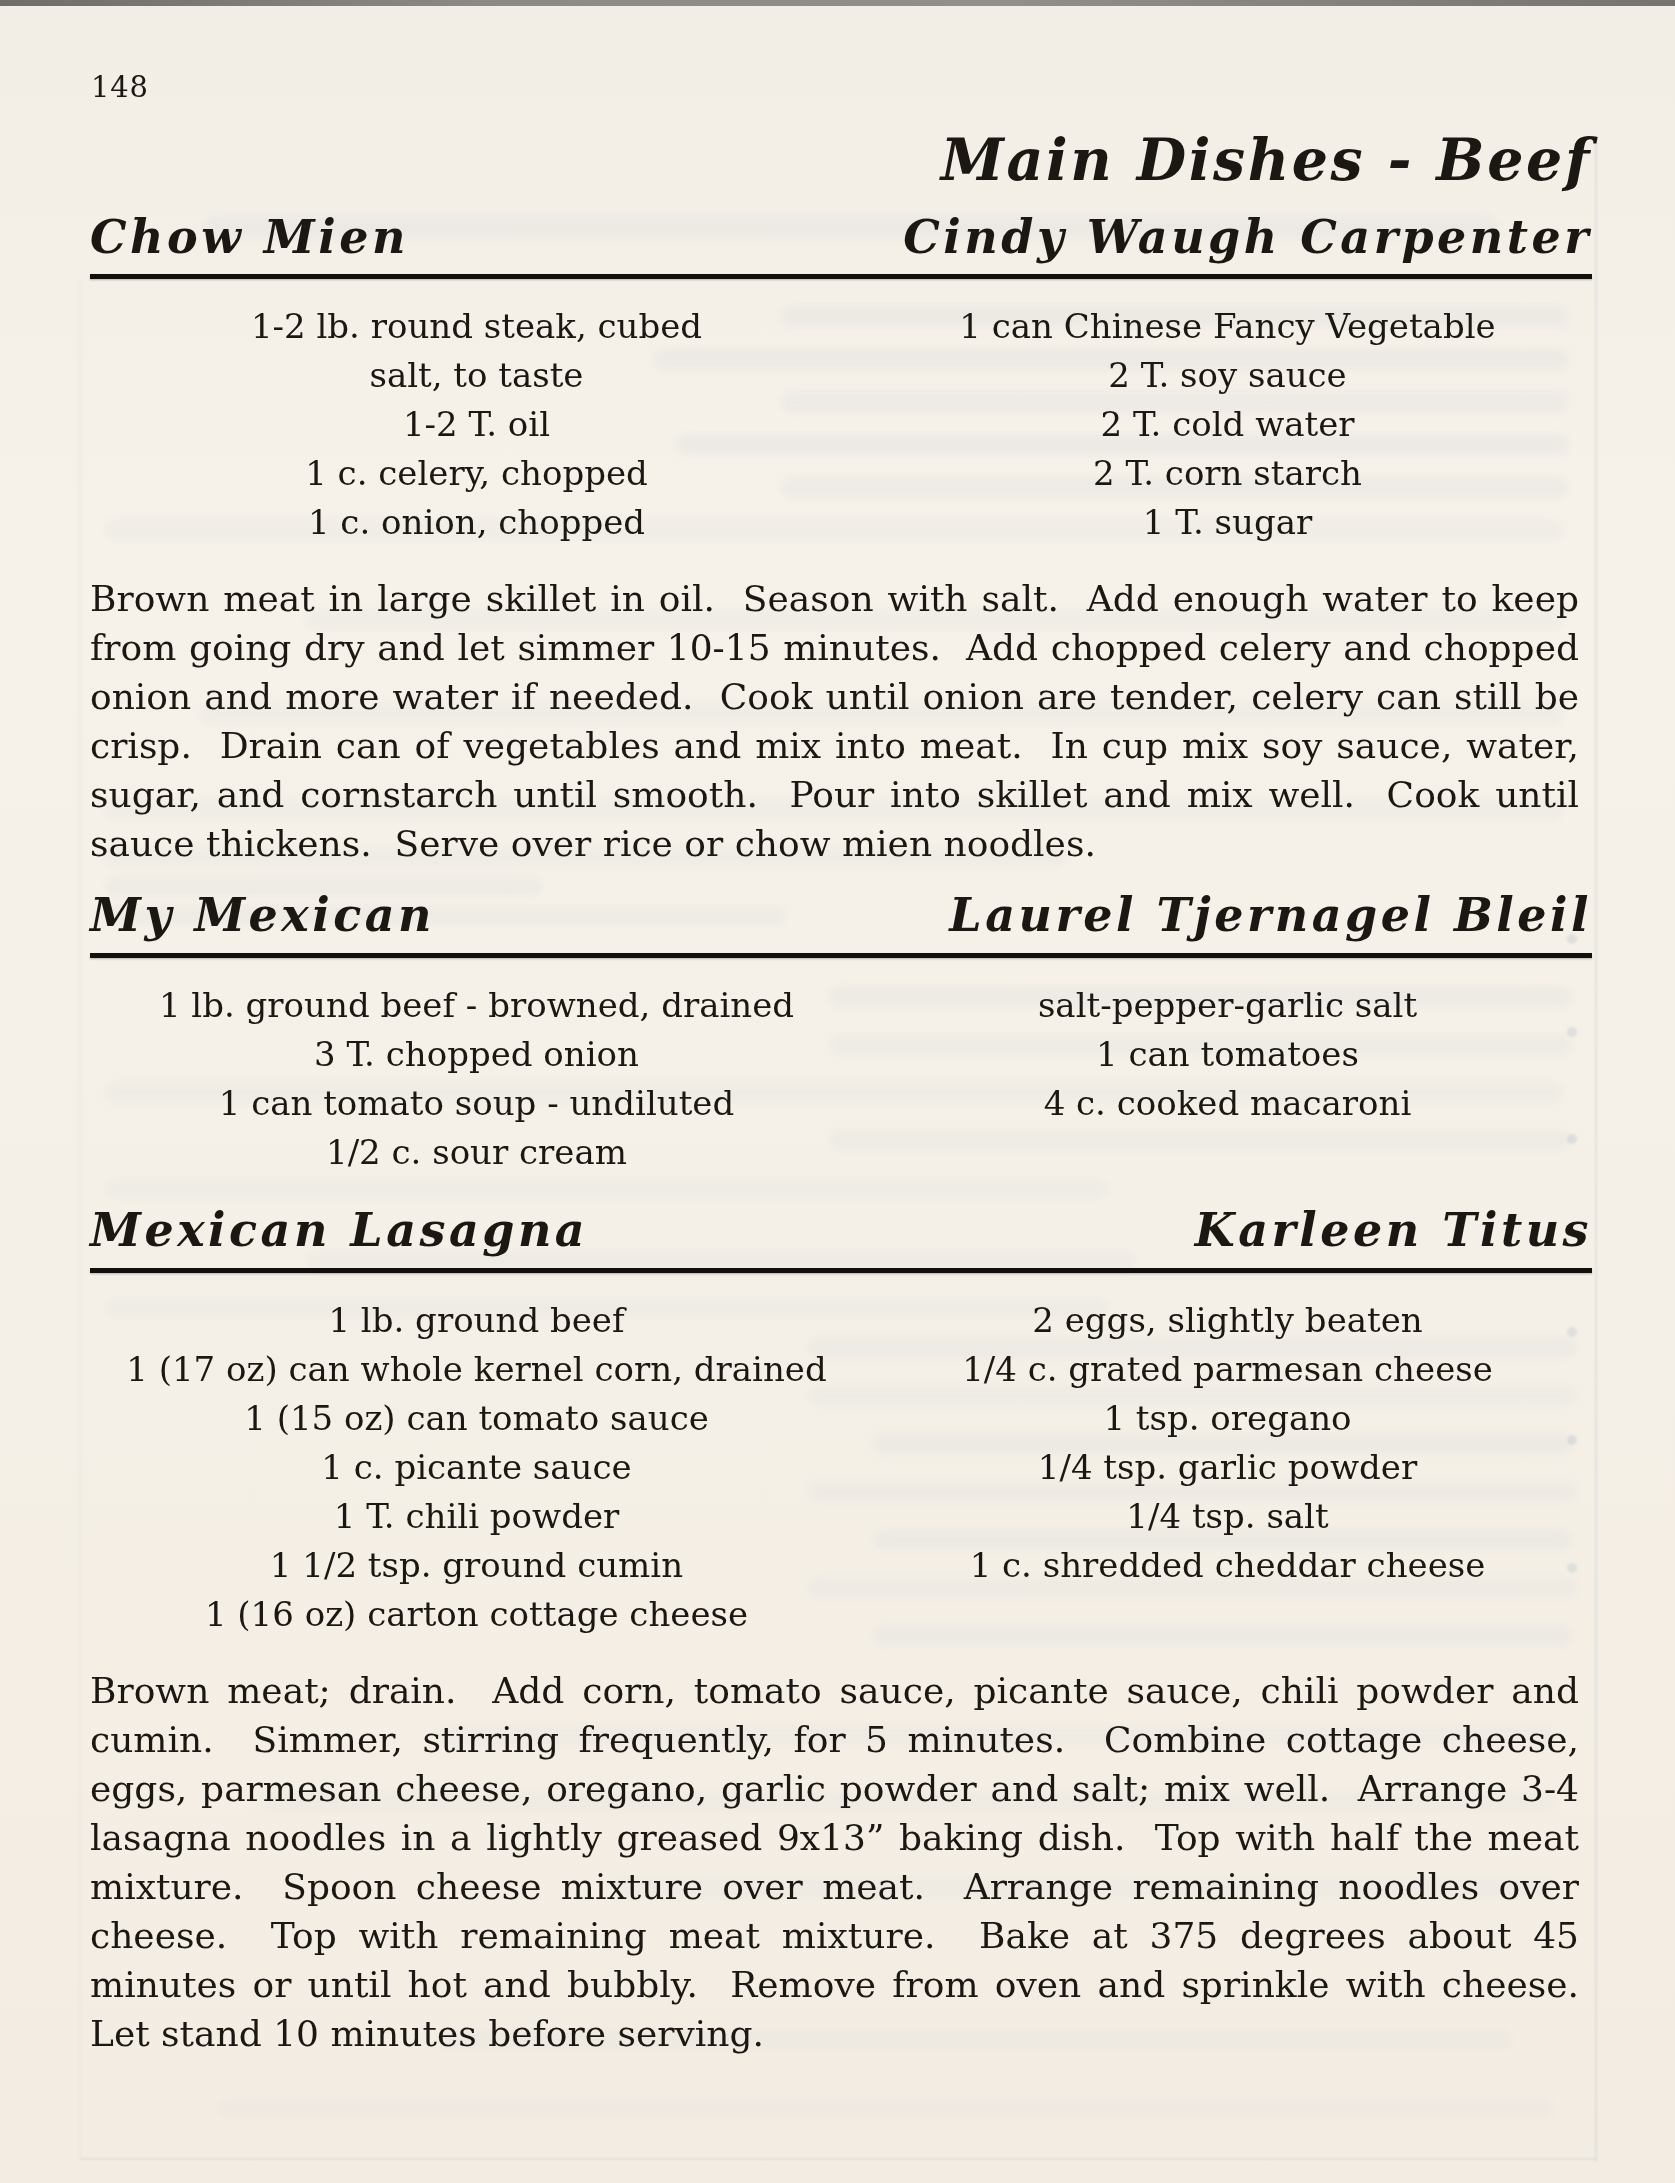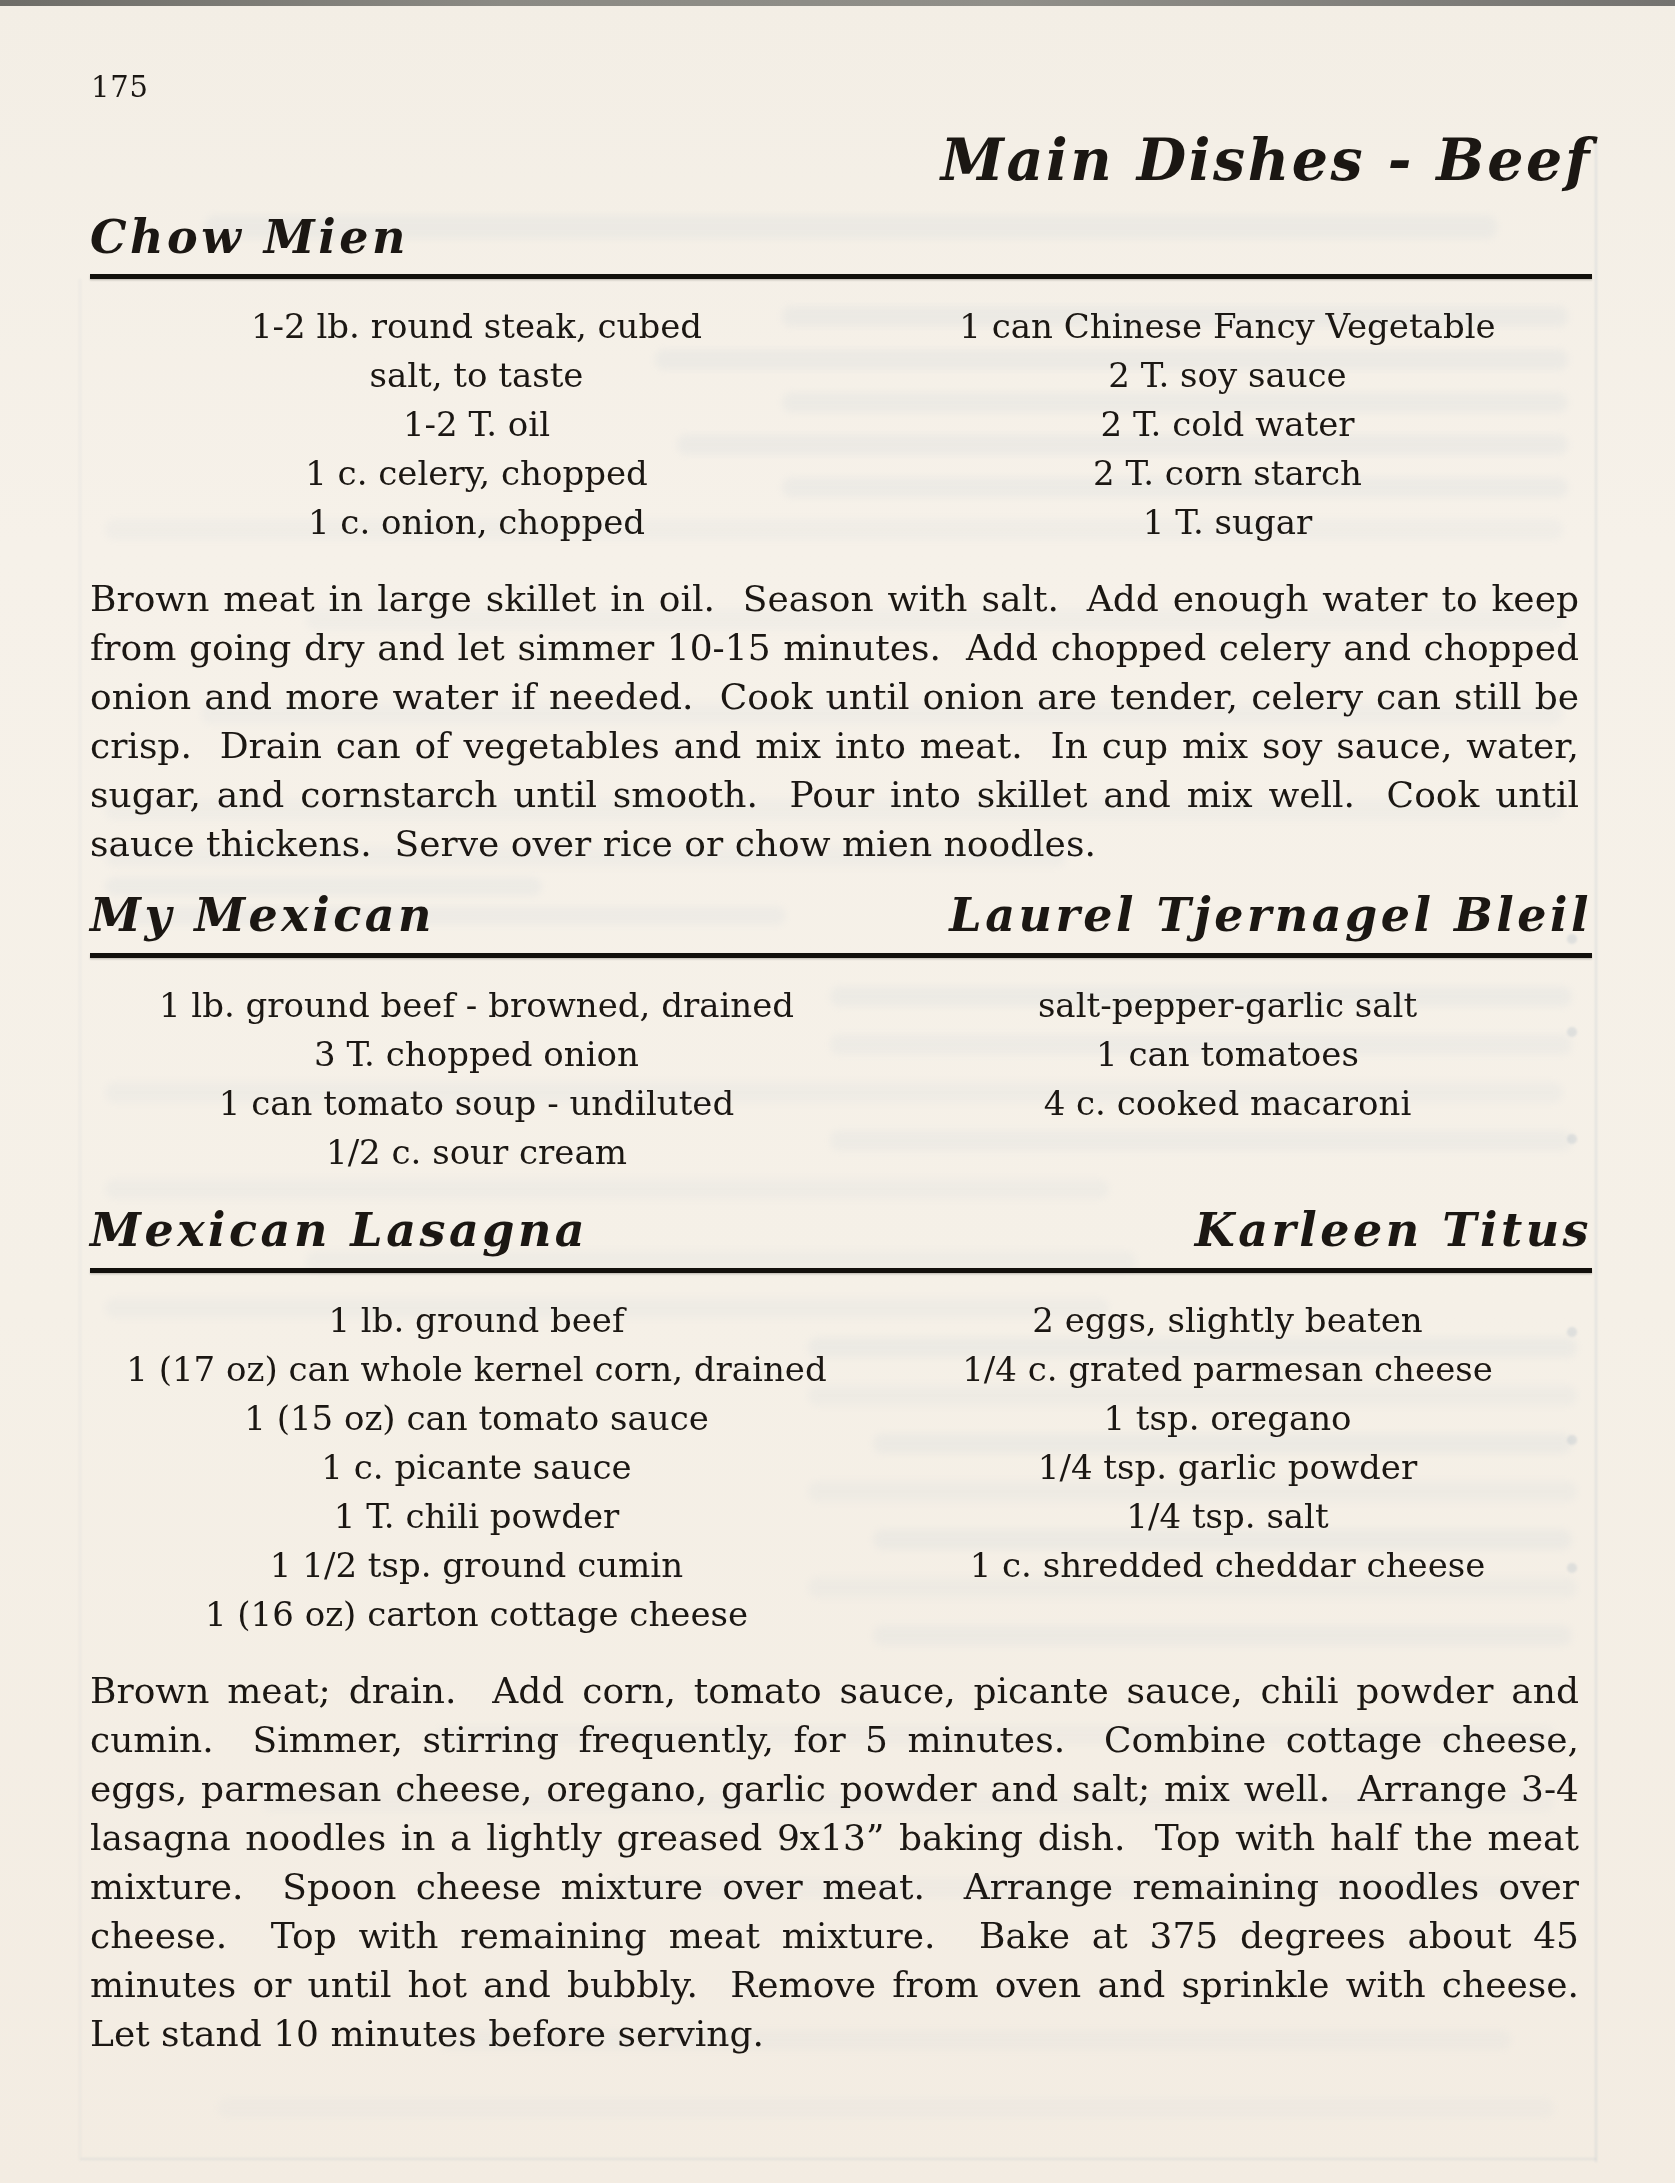--- a/index.html
+++ b/index.html
@@ -98,26 +98,27 @@
       <div class="gdot" style="left: 1567px; top: 1134px; width: 9.6px; height: 9.6px; opacity: 0.25;"></div>
       <div class="gdot" style="left: 1567px; top: 1327px; width: 9.6px; height: 9.6px; opacity: 0.25;"></div>
       <div class="gdot" style="left: 1567px; top: 1435px; width: 9.6px; height: 9.6px; opacity: 0.25;"></div>
       <div class="gdot" style="left: 1567px; top: 1563px; width: 9.6px; height: 9.6px; opacity: 0.25;"></div>
       <div class="gline" style="left: 1595px; top: 140px; width: 2.2px; height: 2022px; opacity: 0.25;"></div>
       <div class="gline" style="left: 79px; top: 279px; width: 2.2px; height: 1882px; opacity: 0.1;"></div>
       <div class="gline" style="left: 81px; top: 2158px; width: 1515px; height: 2.2px; opacity: 0.2;"></div>
     </div>
 
   <div class="content">
-    <div class="page-number">175</div>
+    <div class="page-number">148</div>
     <div class="page-title script">Main Dishes - Beef</div>
 
     <section class="s1">
       <header class="recipe-header">
         <span class="recipe-name script">Chow Mien</span>
+        <span class="recipe-contributor script">Cindy Waugh Carpenter</span>
       </header>
       <div class="rule"></div>
       <div class="ingredients">
         <ul class="ing-left">
           <li>1-2 lb. round steak, cubed</li>
           <li>salt, to taste</li>
           <li>1-2 T. oil</li>
           <li>1 c. celery, chopped</li>
           <li>1 c. onion, chopped</li>
         </ul>

